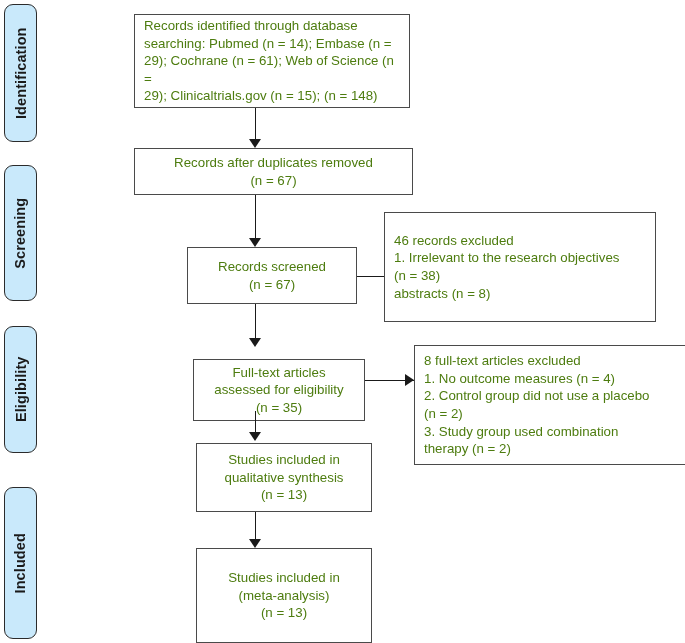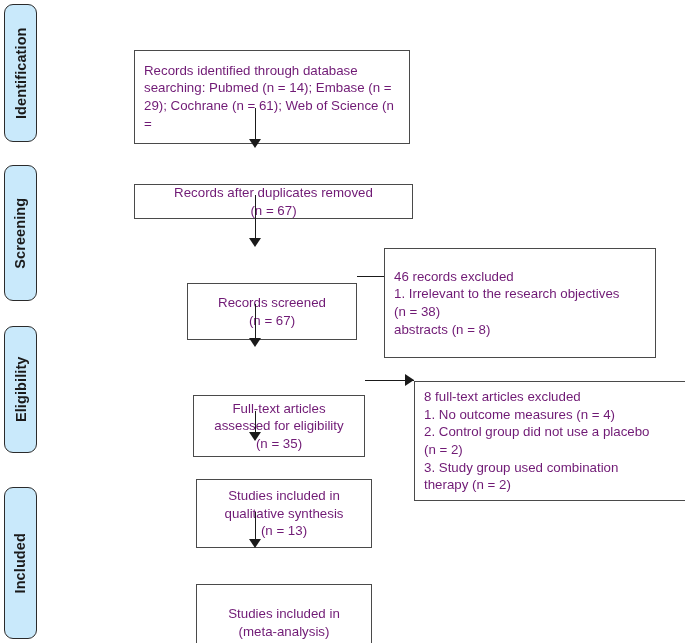--- a/index.html
+++ b/index.html
@@ -40,23 +40,22 @@
   
   .flow-box {
     position: absolute;
     box-sizing: border-box;
     background: #ffffff;
     border: 1.5px solid #4a4a4a;
     display: flex;
     flex-direction: column;
     justify-content: center;
     font-size: 13.3px;
-    color: #701a75;
+    color: #4d7c0f;
     line-height: 1.32;
-    margin-top: 36px;
   }
   .flow-box .line {
     display: block;
     white-space: nowrap;
   }
   .box-centered {
     align-items: center;
     text-align: center;
   }
   .box-left {
@@ -118,26 +117,27 @@
   </div>
 
   <div class="phase-tab" style="left:4px; top:487px; width:33px; height:152px;">
     <span class="phase-label">Included</span>
   </div>
 
   <div class="flow-box box-left" style="left:134px; top:14px; width:276px; height:94px;">
     <span class="line">Records identified through database</span>
     <span class="line">searching: Pubmed (n = 14); Embase (n =</span>
     <span class="line">29); Cochrane (n = 61); Web of Science (n =</span>
+    <span class="line">29); Clinicaltrials.gov (n = 15);  (n = 148)</span>
   </div>
 
   <div class="v-line" style="left:255px; top:108px; height:33px;"></div>
   <div class="arrow-down" style="left:249px; top:139px;"></div>
 
-  <div class="flow-box box-centered" style="left:134px; top:148px; width:279px; height:35px;">
+  <div class="flow-box box-centered" style="left:134px; top:148px; width:279px; height:47px;">
     <span class="line">Records after duplicates removed</span>
     <span class="line">(n = 67)</span>
   </div>
 
   <div class="v-line" style="left:255px; top:195px; height:45px;"></div>
   <div class="arrow-down" style="left:249px; top:238px;"></div>
 
   <div class="flow-box box-centered" style="left:187px; top:247px; width:170px; height:57px;">
     <span class="line">Records screened</span>
     <span class="line">(n = 67)</span>

